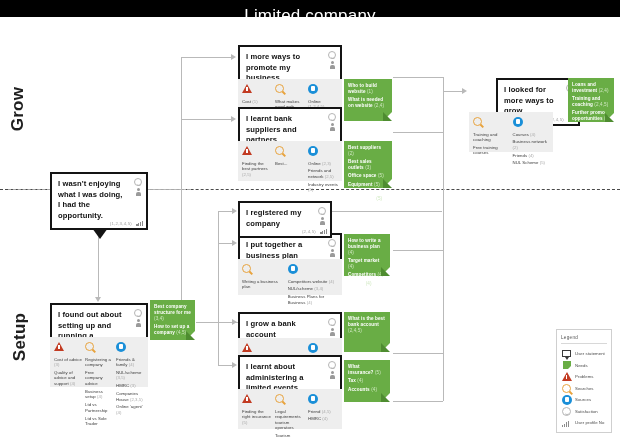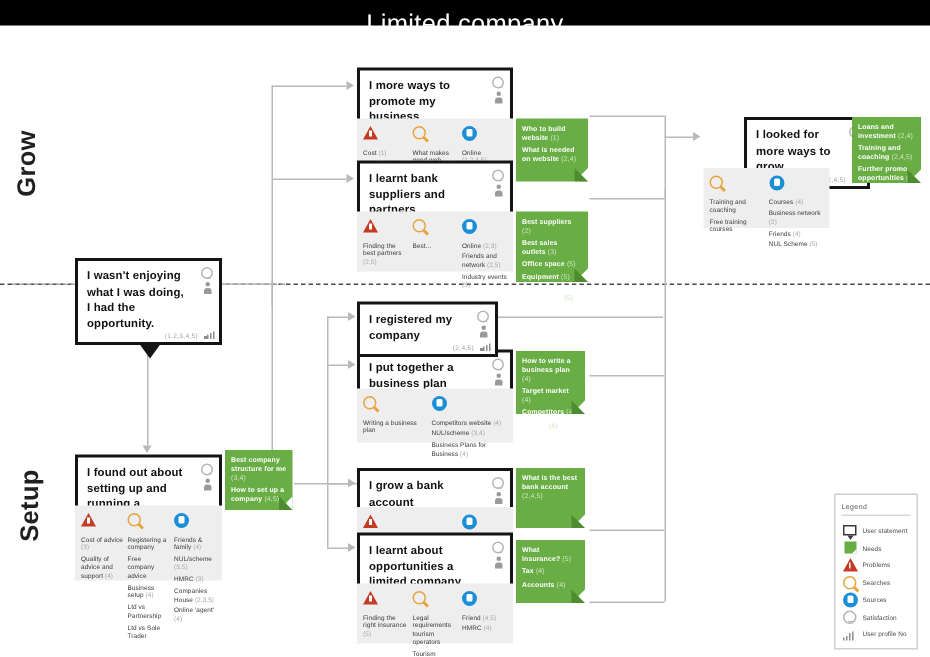--- a/index.html
+++ b/index.html
@@ -569,21 +569,21 @@
     </div>
   </div>
   <div class="note" style="left:344px; top:281px; width:46px; height:40px;">
     <div class="nitem"><span>What is the best bank account</span> <span class="nnum">(2,4,5)</span></div>
     <div class="note-fold"></div>
     <div class="note-fold2"></div>
   </div>
 
   <div class="stmt" style="left:238px; top:324px; width:104px;">
     <div class="stmt-box">
-      <div class="stmt-text">I learnt about opportunities a limited company</div>
+      <div class="stmt-text">I learnt about administering a limited events</div>
       <div class="stmt-meta">
         <div class="sat-circle"></div>
         <div class="person"></div>
       </div>
       <div class="profile-no">(4,5)</div>
       <div class="bars">
         <i style="height:2px"></i>
           <i style="height:3px"></i>
           <i style="height:4px"></i>
           <i style="height:5px"></i>

